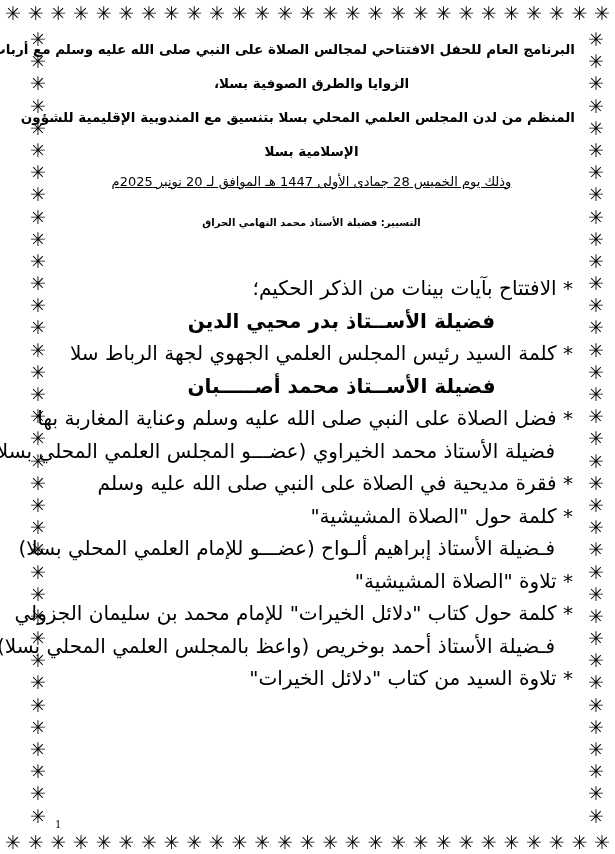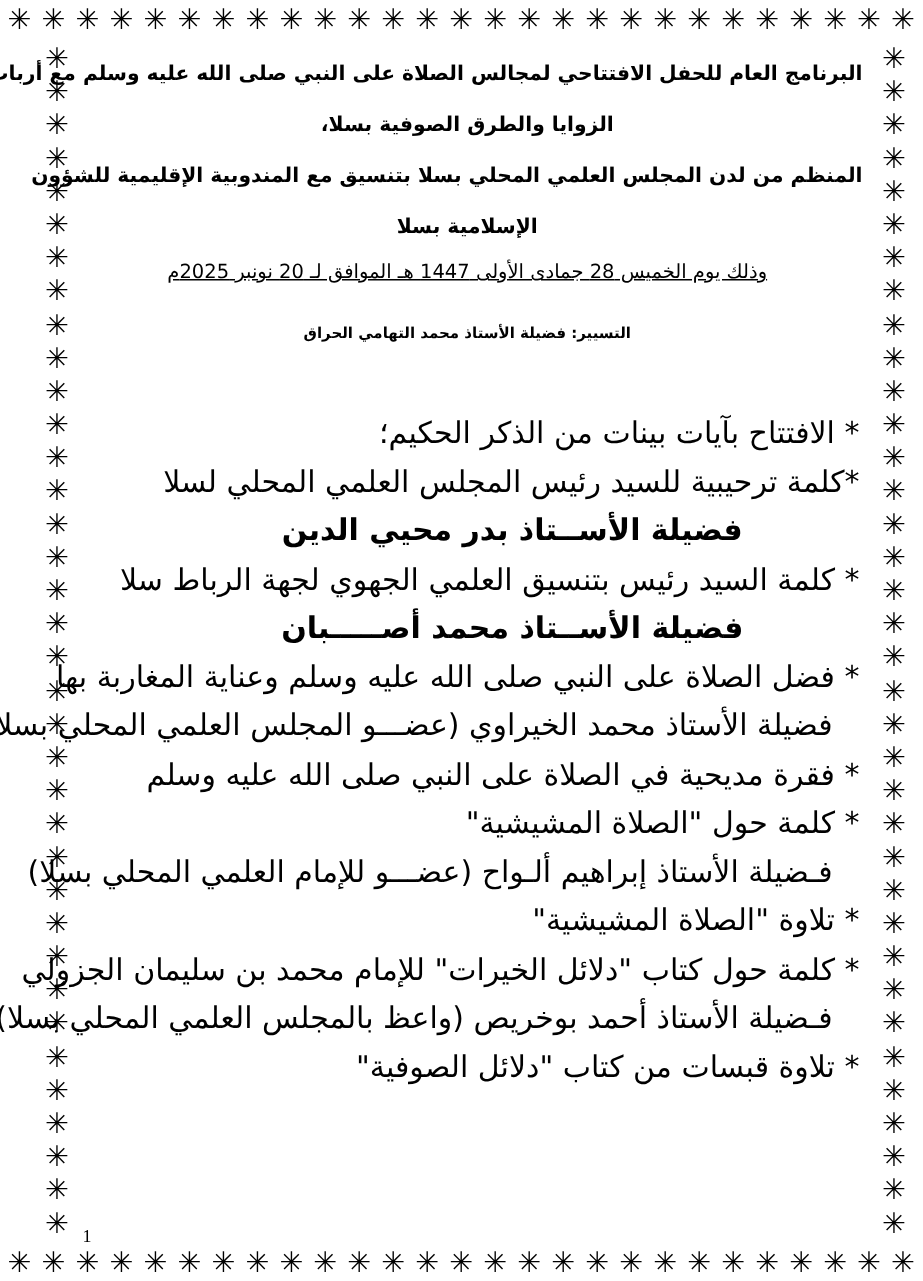--- a/index.html
+++ b/index.html
@@ -186,30 +186,29 @@
     <div class="title-block">
       <div class="title-line">البرنامج العام للحفل الافتتاحي لمجالس الصلاة على النبي صلى الله عليه وسلم مع أرباب</div>
       <div class="title-line">الزوايا والطرق الصوفية بسلا،</div>
       <div class="title-line">المنظم من لدن المجلس العلمي المحلي بسلا بتنسيق مع المندوبية الإقليمية للشؤون</div>
       <div class="title-line">الإسلامية بسلا</div>
     </div>
     <div class="date-line">وذلك يوم الخميس 28 جمادى الأولى 1447 هـ الموافق لـ 20 نونبر 2025م</div>
     <div class="moderator-line">التسيير: فضيلة الأستاذ محمد التهامي الحراق</div>
     <div class="program">
         <div class="line item">* الافتتاح بآيات بينات من الذكر الحكيم؛</div>
-        <div class="line item">*كلمة ترحيبية للسيد رئيس المجلس العلمي المحلي لسلا</div>
         <div class="line name-center">فضيلة الأســتاذ بدر محيي الدين</div>
-        <div class="line item">* كلمة السيد رئيس بتنسيق العلمي الجهوي لجهة الرباط سلا</div>
+        <div class="line item">* كلمة السيد رئيس المجلس العلمي الجهوي لجهة الرباط سلا</div>
         <div class="line name-center">فضيلة الأســتاذ محمد أصـــــبان</div>
         <div class="line item">* فضل الصلاة على النبي صلى الله عليه وسلم وعناية المغاربة بها</div>
         <div class="line name-indent">فضيلة الأستاذ محمد الخيراوي (عضـــو المجلس العلمي المحلي بسلا)</div>
         <div class="line item">* فقرة مديحية في الصلاة على النبي صلى الله عليه وسلم</div>
         <div class="line item">* كلمة حول "الصلاة المشيشية"</div>
         <div class="line name-indent">فـضيلة الأستاذ إبراهيم ألـواح (عضـــو للإمام العلمي المحلي بسلا)</div>
         <div class="line item">* تلاوة "الصلاة المشيشية"</div>
         <div class="line item">* كلمة حول كتاب "دلائل الخيرات" للإمام محمد بن سليمان الجزولي</div>
         <div class="line name-indent">فـضيلة الأستاذ أحمد بوخريص (واعظ بالمجلس العلمي المحلي بسلا)</div>
-        <div class="line item">* تلاوة قبسات من كتاب "دلائل الصوفية"</div>
+        <div class="line item">* تلاوة السيد من كتاب "دلائل الخيرات"</div>
       </div>
   </div>
 
   <div class="page-number">1</div>
 </div>
 
 </body></html>

